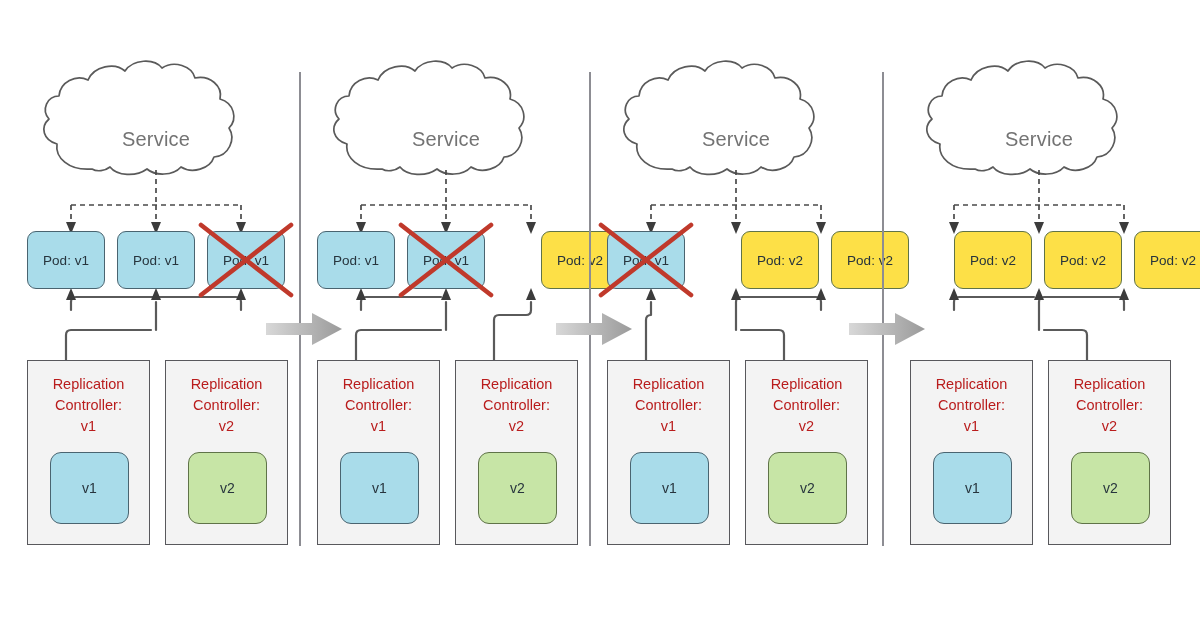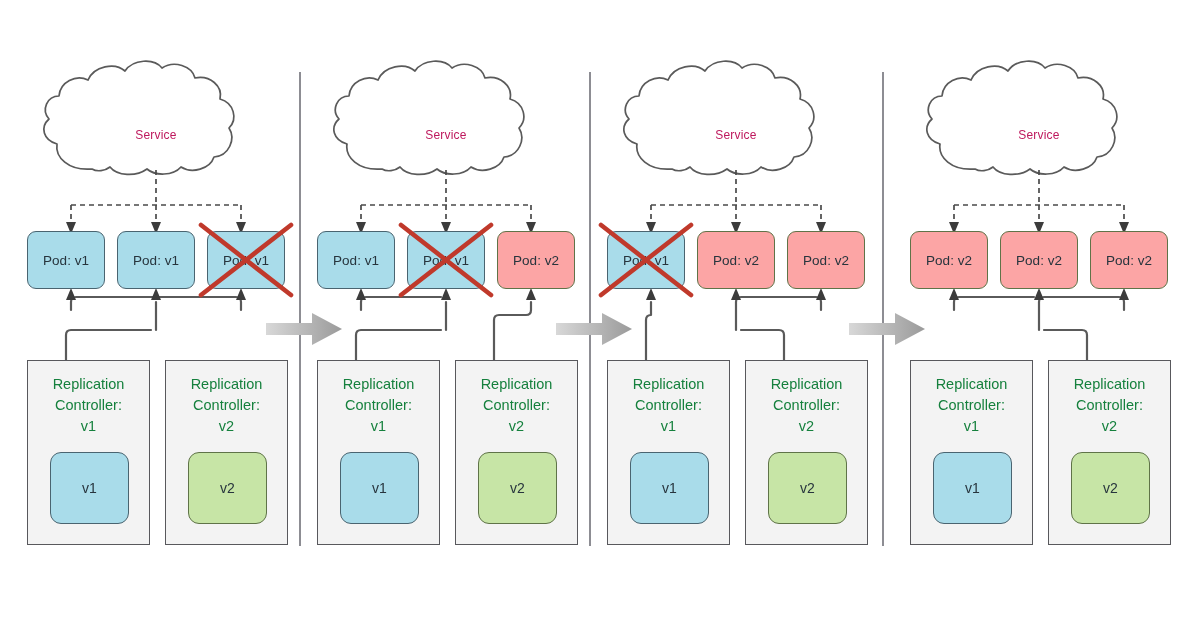--- a/index.html
+++ b/index.html
@@ -36,22 +36,22 @@
     left: 0;
     top: 0;
     width: 290px;
     height: 630px;
     overflow: visible;
   }
   .cloud-label {
     position: absolute;
     width: 200px;
     text-align: center;
-    font-size: 12px;
-    color: #be185d;
+    font-size: 20px;
+    color: #737373;
     letter-spacing: .2px;
   }
   .pod {
     position: absolute;
     width: 78px;
     height: 58px;
     border-radius: 9px;
     box-sizing: border-box;
     display: flex;
     align-items: center;
@@ -59,37 +59,38 @@
     font-size: 13.5px;
     color: #27343d;
     white-space: nowrap;
   }
   .pod.v1 {
     background: #a9dcea;
     border: 1.6px solid #4a6470;
     justify-content: center;
   }
   .pod.v2 {
-    background: #fca5a5;
+    background: #fde047;
     border: 1.6px solid #5f7348;
+    margin-left: 44px;
   }
   .rc {
     position: absolute;
     width: 123px;
     height: 185px;
     background: #f3f3f3;
     border: 1.6px solid #58585c;
     box-sizing: border-box;
   }
   .rc-title {
     margin-top: 13px;
     text-align: center;
     font-size: 14.5px;
     line-height: 21px;
-    color: #15803d;
+    color: #b91c1c;
   }
   .rc-chip {
     position: absolute;
     left: 22px;
     bottom: 20px;
     width: 79px;
     height: 72px;
     border-radius: 11px;
     box-sizing: border-box;
     display: flex;

